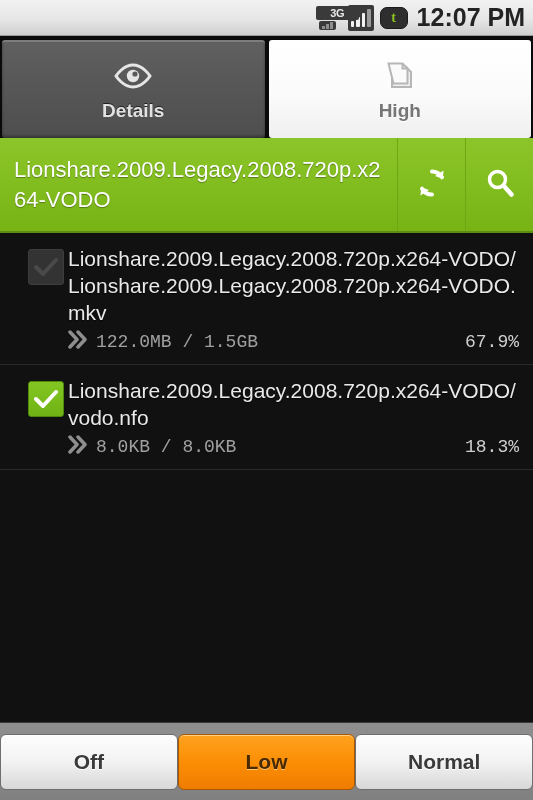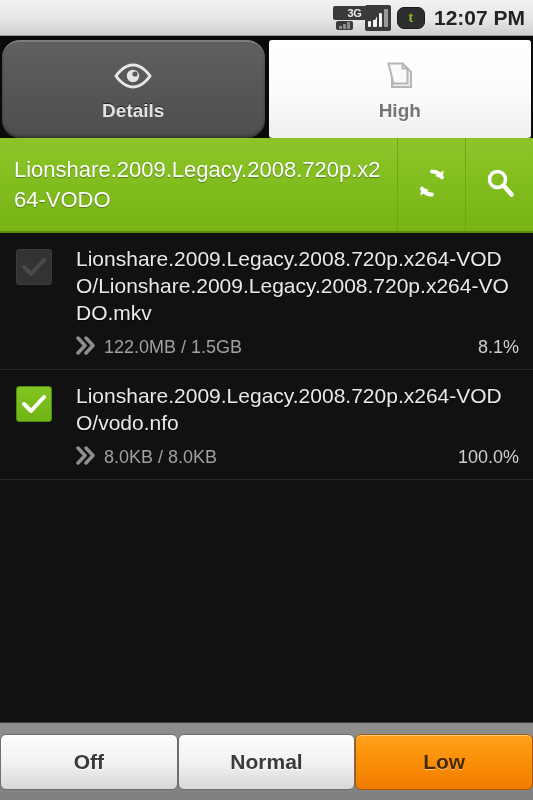--- a/index.html
+++ b/index.html
@@ -87,21 +87,21 @@
   }
   .icon-app .t {
     color: #8bc220;
     font-weight: bold;
     font-size: 14px;
     line-height: 1;
     font-family: "Liberation Serif", serif;
   }
 
   .clock {
-    font-size: 21px;
+    font-size: 25px;
     font-weight: bold;
     color: #232323;
     margin-left: 3px;
     letter-spacing: 0px;
     font-family: "Liberation Sans", sans-serif;
   }
 
   
   .tabbar {
     height: 102px;
@@ -117,21 +117,20 @@
     flex-direction: column;
     align-items: center;
     justify-content: center;
     gap: 6px;
     border-radius: 3px;
   }
   .tab.inactive {
     background: linear-gradient(to bottom, #606060 0%, #565656 50%, #4e4e4e 100%);
     border-top: 2px solid #7d7d7d;
     box-shadow: inset 0 -2px 3px rgba(0,0,0,.35);
-    border-radius: 18px;
   }
   .tab.active {
     background: linear-gradient(to bottom, #ffffff 0%, #fbfbfb 55%, #efefef 100%);
     border-top: 2px solid #ffffff;
   }
   .tab-label {
     font-size: 19px;
     font-weight: bold;
   }
   .tab.inactive .tab-label { color: #e2e2e2; text-shadow: 0 -1px 0 rgba(0,0,0,.6); }
@@ -170,23 +169,23 @@
   }
 
   
   .filelist {
     flex: 1 1 auto;
     background: #111111;
     overflow: hidden;
   }
   .file-row {
     display: flex;
-    padding: 12px 14px 10px 16px;
+    padding: 12px 14px 10px 28px;
     border-bottom: 1px solid #2a2a2a;
-    gap: 24px;
+    gap: 4px;
     justify-content: space-between;
   }
   .cb {
     flex: 0 0 36px;
     width: 36px;
     height: 36px;
     border-radius: 3px;
     display: flex;
     align-items: center;
     justify-content: center;
@@ -204,24 +203,25 @@
 
   .file-body { flex: 1; min-width: 0; }
   .file-name {
     color: #e9e9e9;
     font-size: 21px;
     line-height: 27px;
     word-break: break-all;
     text-shadow: 0 1px 1px rgba(0,0,0,.7);
   }
   .file-meta {
-    margin-top: 10px;
+    margin-top: 4px;
     display: flex;
     align-items: center;
     justify-content: space-between;
+    font-family: Liberation Mono, monospace;
   }
   .file-meta-left { display: flex; align-items: center; gap: 8px; }
   .chev { display: block; }
   .file-size {
     color: #a0a0a0;
     font-size: 18px;
   }
   .file-pct {
     color: #cfcfcf;
     font-size: 18px;
@@ -362,21 +362,21 @@
         <div class="file-meta">
           <div class="file-meta-left">
             <span class="chev">
               <svg width="20" height="19" viewBox="0 0 20 19">
                 <path d="M2 2l7 7.5L2 17" fill="none" stroke="#8e8e8e" stroke-width="3.5" stroke-linecap="round" stroke-linejoin="round"></path>
                 <path d="M10 2l7 7.5L10 17" fill="none" stroke="#8e8e8e" stroke-width="3.5" stroke-linecap="round" stroke-linejoin="round"></path>
               </svg>
             </span>
             <span class="file-size">122.0MB / 1.5GB</span>
           </div>
-          <span class="file-pct">8.1%</span>
+          <span class="file-pct">67.9%</span>
         </div>
       </div>
     </div>
 
     <div class="file-row">
       <div class="cb on">
         <svg width="24" height="20" viewBox="0 0 24 20">
           <path d="M2 10l7 7L22 3" fill="none" stroke="#ffffff" stroke-width="4" stroke-linecap="round" stroke-linejoin="round"></path>
         </svg>
       </div>
@@ -385,26 +385,26 @@
         <div class="file-meta">
           <div class="file-meta-left">
             <span class="chev">
               <svg width="20" height="19" viewBox="0 0 20 19">
                 <path d="M2 2l7 7.5L2 17" fill="none" stroke="#8e8e8e" stroke-width="3.5" stroke-linecap="round" stroke-linejoin="round"></path>
                 <path d="M10 2l7 7.5L10 17" fill="none" stroke="#8e8e8e" stroke-width="3.5" stroke-linecap="round" stroke-linejoin="round"></path>
               </svg>
             </span>
             <span class="file-size">8.0KB / 8.0KB</span>
           </div>
-          <span class="file-pct">100.0%</span>
+          <span class="file-pct">18.3%</span>
         </div>
       </div>
     </div>
 
   </div>
 
   <div class="prioritybar">
     <div class="pbtn normal">Off</div>
+    <div class="pbtn selected">Low</div>
     <div class="pbtn normal">Normal</div>
-    <div class="pbtn selected">Low</div>
   </div>
 
 </div>
 
 </body></html>

